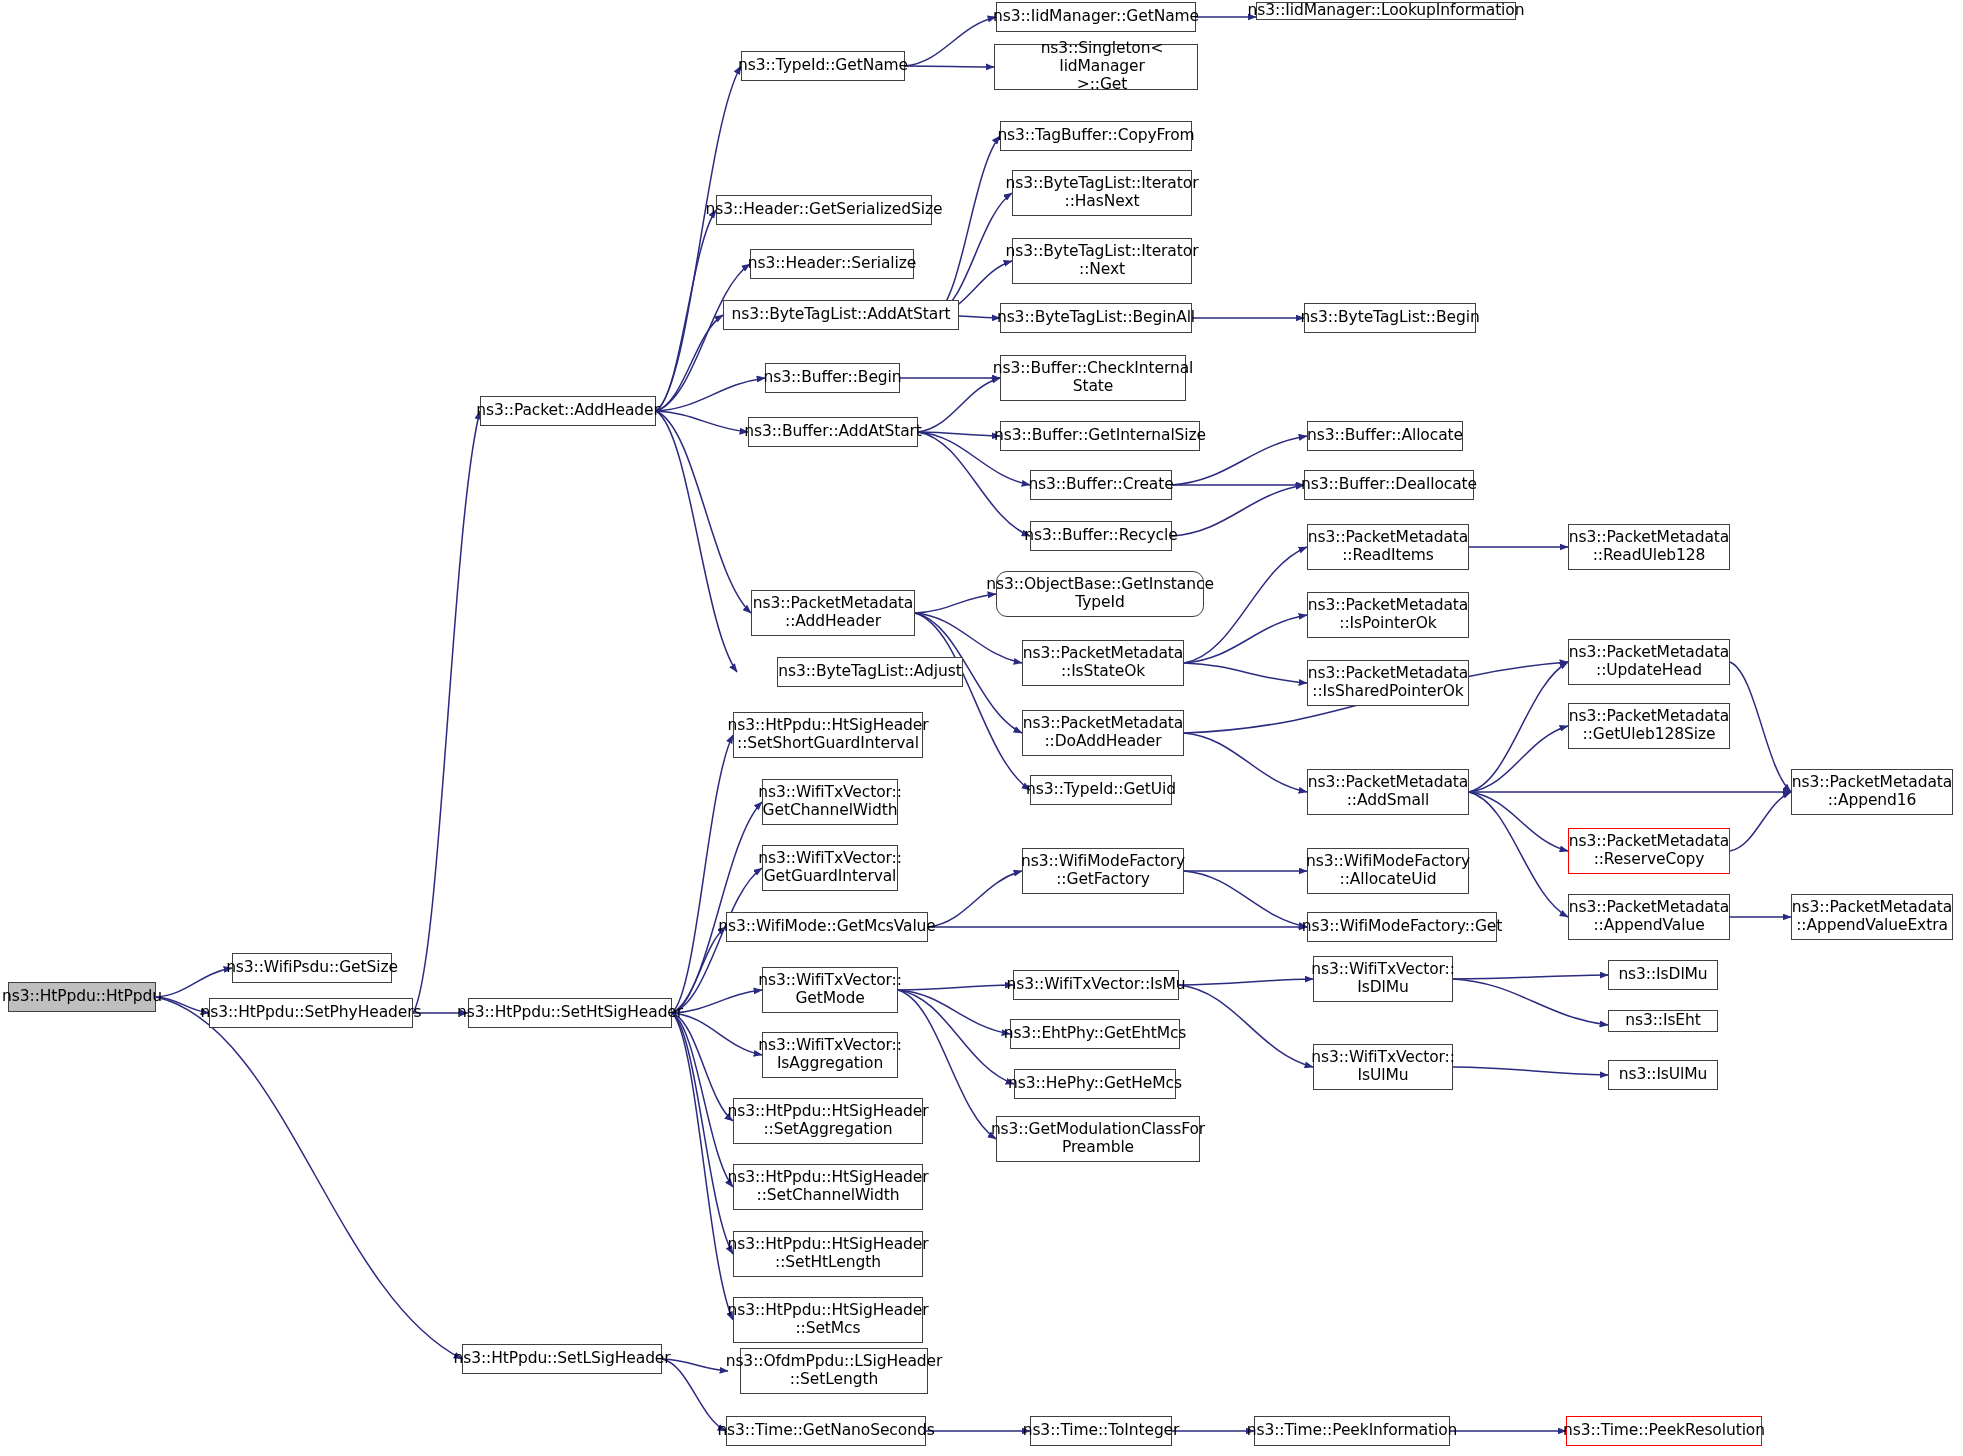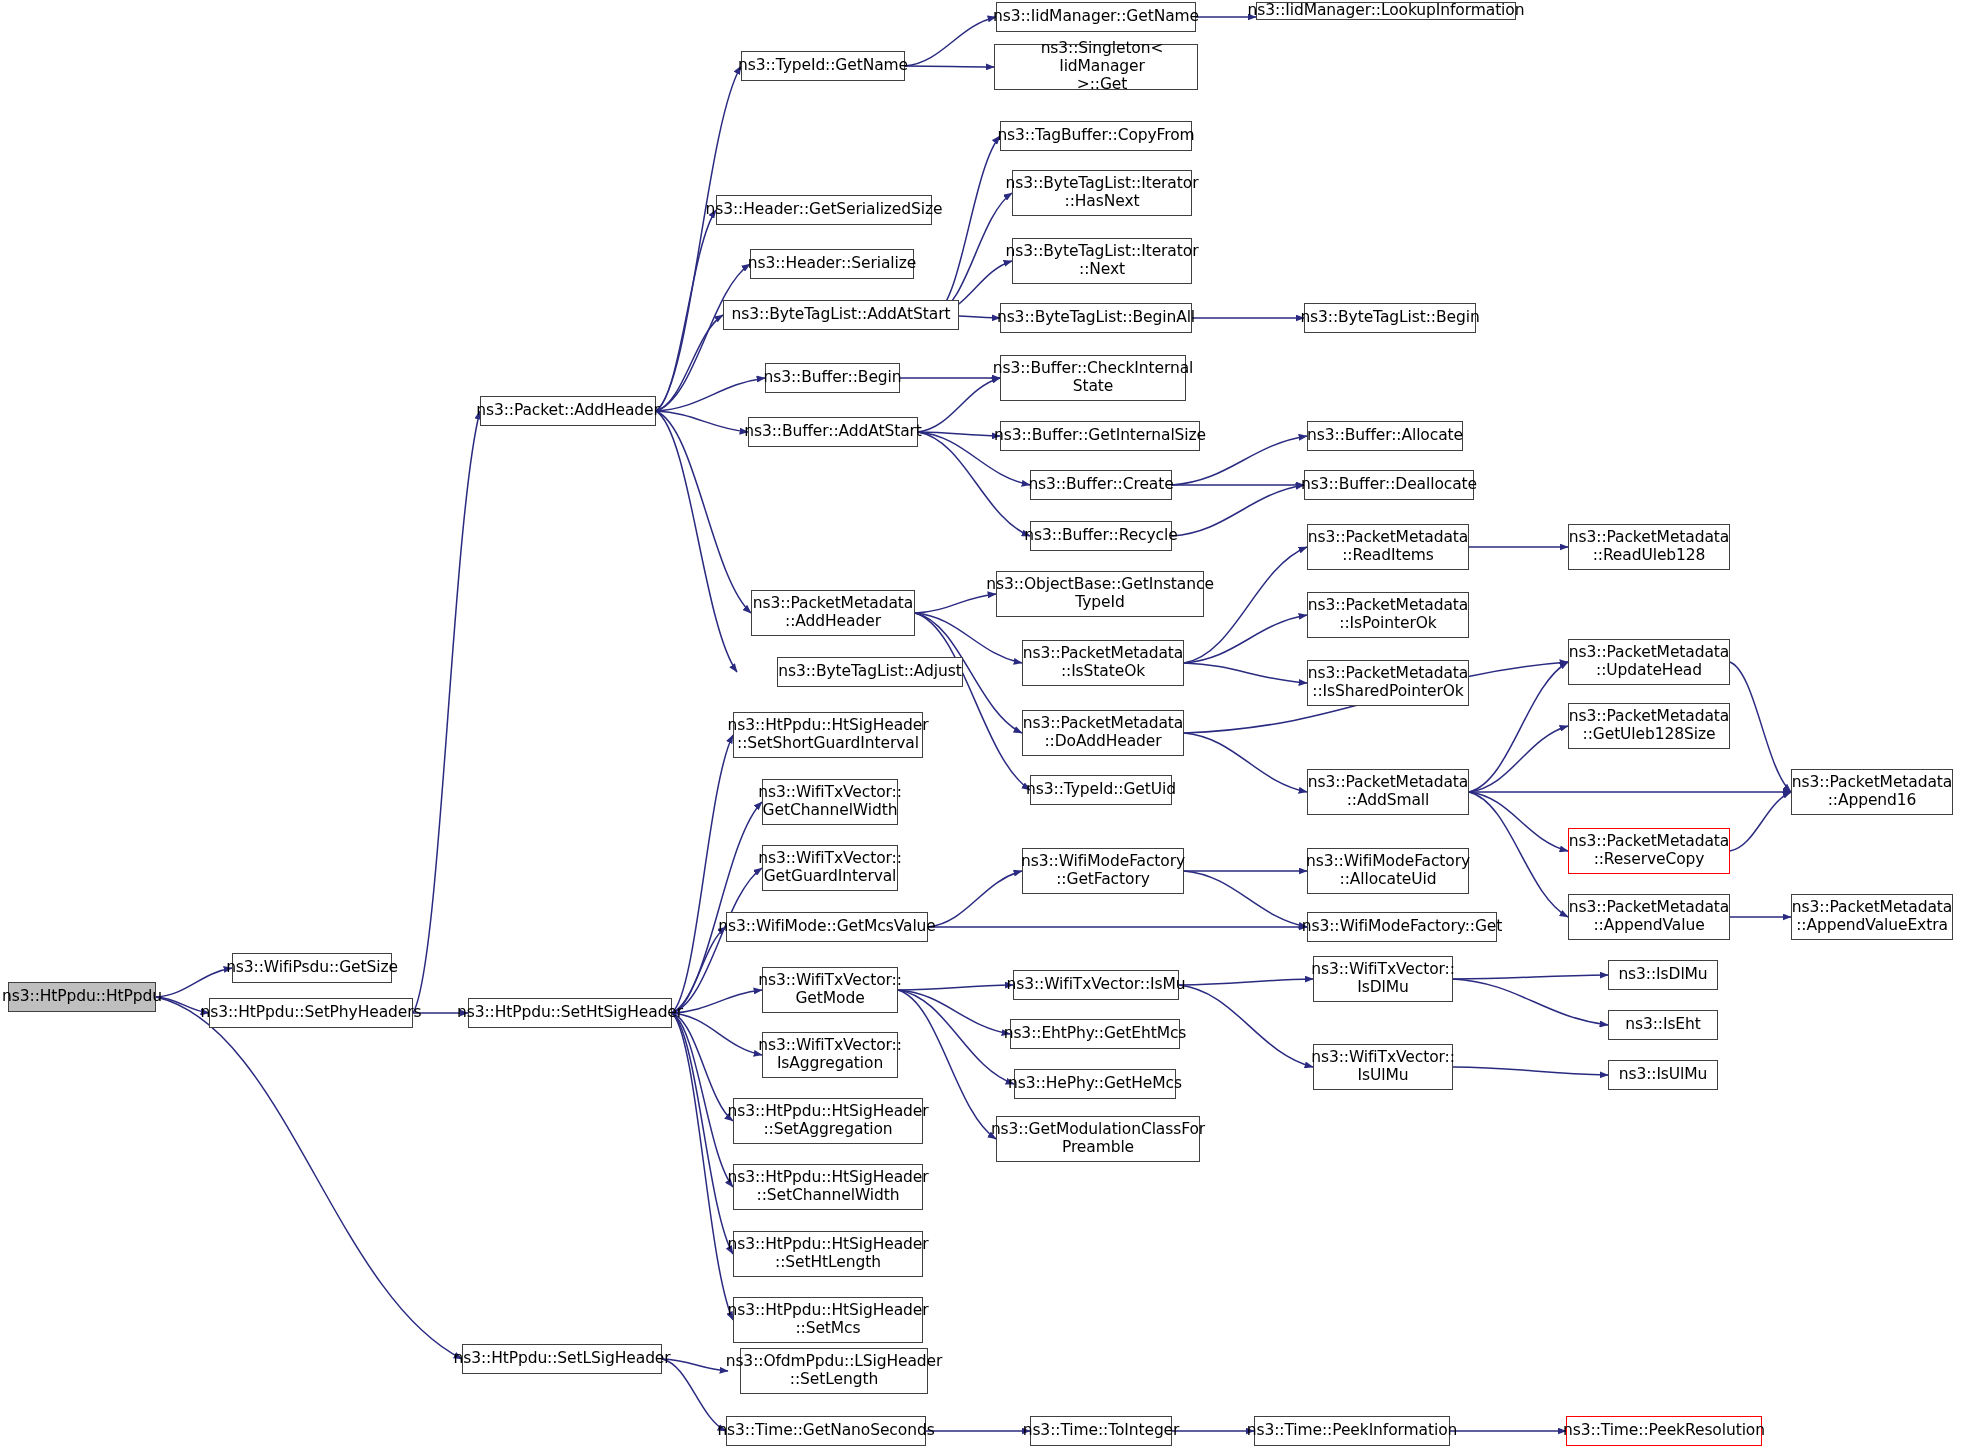--- a/index.html
+++ b/index.html
@@ -181,21 +181,21 @@
       <div class="node" style="left: 1012px; top: 170px; width: 180px; height: 46px;">ns3::ByteTagList::Iterator
 ::HasNext</div>
       <div class="node" style="left: 1012px; top: 238px; width: 180px; height: 46px;">ns3::ByteTagList::Iterator
 ::Next</div>
       <div class="node" style="left: 1000px; top: 303px; width: 192px; height: 30px;">ns3::ByteTagList::BeginAll</div>
       <div class="node" style="left: 1000px; top: 355px; width: 186px; height: 46px;">ns3::Buffer::CheckInternal
 State</div>
       <div class="node" style="left: 1000px; top: 421px; width: 200px; height: 30px;">ns3::Buffer::GetInternalSize</div>
       <div class="node" style="left: 1030px; top: 470px; width: 142px; height: 30px;">ns3::Buffer::Create</div>
       <div class="node" style="left: 1030px; top: 521px; width: 142px; height: 30px;">ns3::Buffer::Recycle</div>
-      <div class="node" style="left: 996px; top: 571px; width: 208px; height: 46px;">ns3::ObjectBase::GetInstance
+      <div class="node" style="left: 996px; top: 571px; width: 208px; height: 46px; border-radius: 11px;">ns3::ObjectBase::GetInstance
 TypeId</div>
       <div class="node" style="left: 1022px; top: 640px; width: 162px; height: 46px;">ns3::PacketMetadata
 ::IsStateOk</div>
       <div class="node" style="left: 1022px; top: 710px; width: 162px; height: 46px;">ns3::PacketMetadata
 ::DoAddHeader</div>
       <div class="node" style="left: 1030px; top: 775px; width: 142px; height: 30px;">ns3::TypeId::GetUid</div>
       <div class="node" style="left: 1022px; top: 848px; width: 162px; height: 46px;">ns3::WifiModeFactory
 ::GetFactory</div>
       <div class="node" style="left: 1013px; top: 970px; width: 166px; height: 30px;">ns3::WifiTxVector::IsMu</div>
       <div class="node" style="left: 1010px; top: 1019px; width: 170px; height: 30px;">ns3::EhtPhy::GetEhtMcs</div>
@@ -231,17 +231,17 @@
 ::GetUleb128Size</div>
       <div class="node" style="left: 1791px; top: 769px; width: 162px; height: 46px;">ns3::PacketMetadata
 ::Append16</div>
       <div class="node highlight" style="left: 1568px; top: 828px; width: 162px; height: 46px;">ns3::PacketMetadata
 ::ReserveCopy</div>
       <div class="node" style="left: 1568px; top: 894px; width: 162px; height: 46px;">ns3::PacketMetadata
 ::AppendValue</div>
       <div class="node" style="left: 1791px; top: 894px; width: 162px; height: 46px;">ns3::PacketMetadata
 ::AppendValueExtra</div>
       <div class="node" style="left: 1608px; top: 960px; width: 110px; height: 30px;">ns3::IsDlMu</div>
-      <div class="node" style="left: 1608px; top: 1010px; width: 110px; height: 30px;">ns3::IsEht</div>
+      <div class="node" style="left: 1608px; top: 1010px; width: 110px; height: 22px;">ns3::IsEht</div>
       <div class="node" style="left: 1608px; top: 1060px; width: 110px; height: 30px;">ns3::IsUlMu</div>
       <div class="node highlight" style="left: 1566px; top: 1416px; width: 196px; height: 30px;">ns3::Time::PeekResolution</div>
     </div>
 </div>
 
 </body></html>

